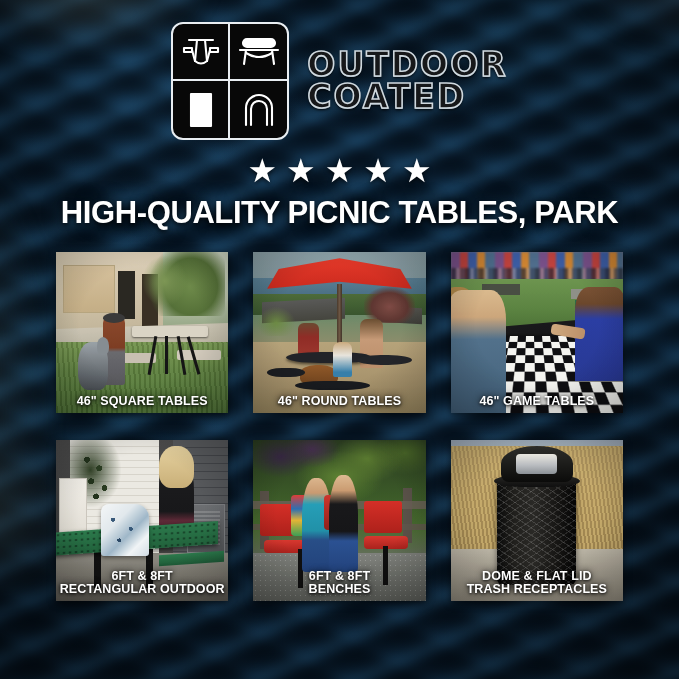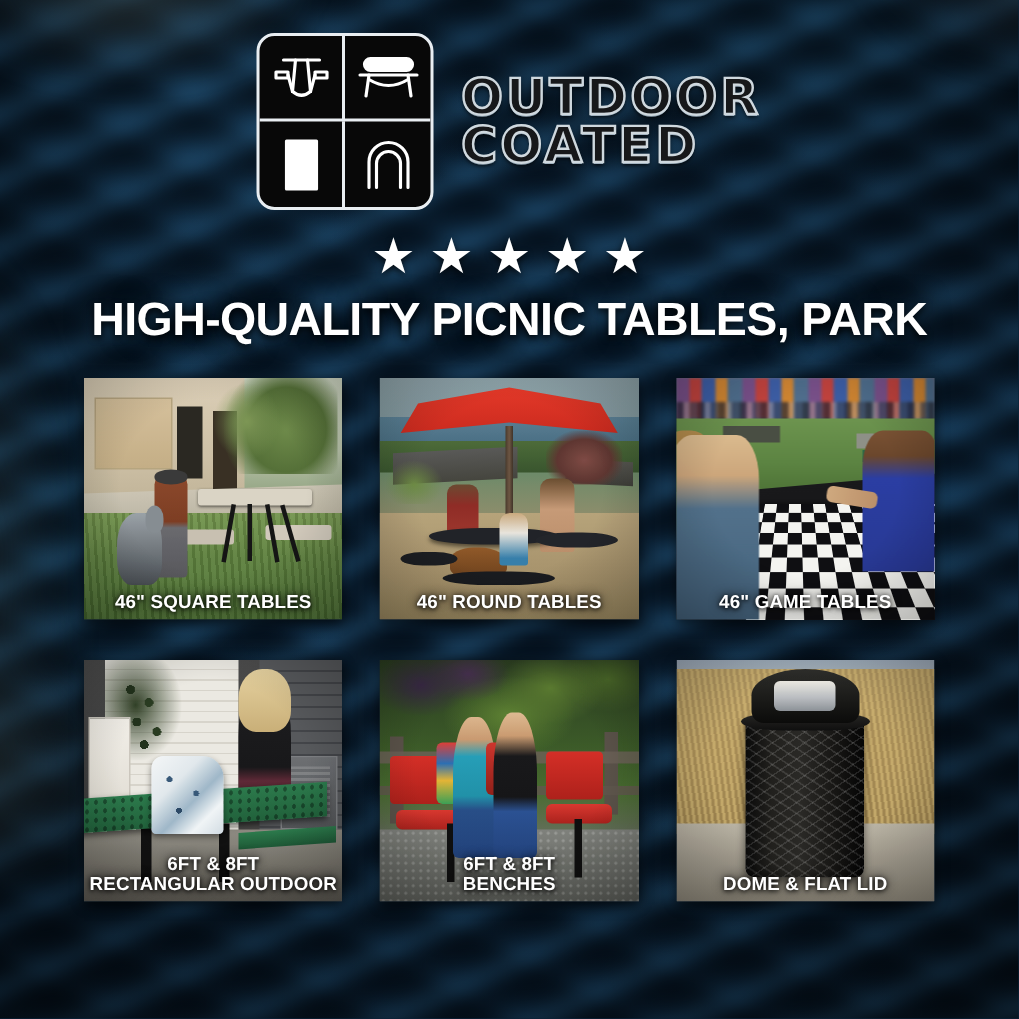--- a/index.html
+++ b/index.html
@@ -573,17 +573,18 @@
         <div class="t6-sky"></div>
           <div class="t6-grass"></div>
           <div class="t6-walk2"></div>
         <div class="t6-body"></div>
           <div class="t6-rim"></div>
         <div class="t6-dome"></div>
           <div class="t6-open"></div>
       </div>
       <div class="cap">
         <span>DOME &amp; FLAT LID</span><br>
+        <span>TRASH RECEPTACLES</span>
       </div>
     </div>
 
   </div>
 </div>
 
 </body></html>

